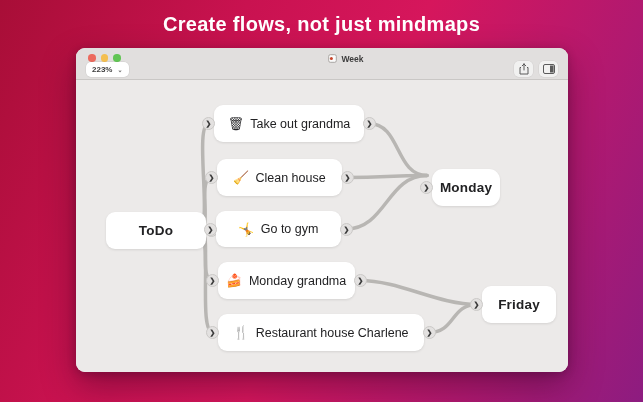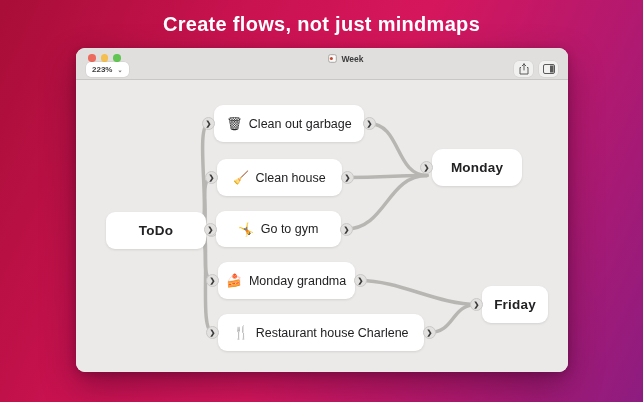--- a/index.html
+++ b/index.html
@@ -114,21 +114,21 @@
         <path d="M 270 148 C 310 148, 311 94.5, 351 94.5" fill="none" stroke="#b8b6b3" stroke-width="3.5" stroke-linecap="round"></path>
         <path d="M 284 199.5 C 324 199.5, 361 223.5, 401 223.5" fill="none" stroke="#b8b6b3" stroke-width="3.5" stroke-linecap="round"></path>
         <path d="M 353 251.5 C 379.4 251.5, 374.6 223.5, 401 223.5" fill="none" stroke="#b8b6b3" stroke-width="3.5" stroke-linecap="round"></path>
       </svg>
   <div class="node bold" style="left: 30px; top: 131px; width: 100px; height: 37px;">
         <span>ToDo</span>
         <span class="chev right">❯</span>
       </div>
       <div class="node" style="left: 138px; top: 24px; width: 150px; height: 37px;">
         <span class="emoji">🗑</span>
-        <span>Clean out garbage</span>
+        <span>Take out grandma</span>
         <span class="chev left">❯</span>
         <span class="chev right">❯</span>
       </div>
       <div class="node" style="left: 141px; top: 78px; width: 125px; height: 37px;">
         <span class="emoji">🧹</span>
         <span>Clean house</span>
         <span class="chev left">❯</span>
         <span class="chev right">❯</span>
       </div>
       <div class="node" style="left: 140px; top: 130px; width: 125px; height: 36px;">
@@ -142,22 +142,22 @@
         <span>Monday grandma</span>
         <span class="chev left">❯</span>
         <span class="chev right">❯</span>
       </div>
       <div class="node" style="left: 142px; top: 233px; width: 206px; height: 37px;">
         <span class="emoji">🍴</span>
         <span>Restaurant house Charlene</span>
         <span class="chev left">❯</span>
         <span class="chev right">❯</span>
       </div>
-      <div class="node bold" style="left: 356px; top: 68px; width: 90px; height: 37px; border-radius: 11px;">
+      <div class="node bold" style="left: 356px; top: 88px; width: 68px; height: 37px; border-radius: 11px;">
         <span>Monday</span>
         <span class="chev left">❯</span>
       </div>
-      <div class="node bold" style="left: 406px; top: 205px; width: 66px; height: 37px;">
+      <div class="node bold" style="left: 406px; top: 205px; width: 74px; height: 37px;">
         <span>Friday</span>
         <span class="chev left">❯</span>
       </div>
     </div>
 </div>
 
 </body></html>

